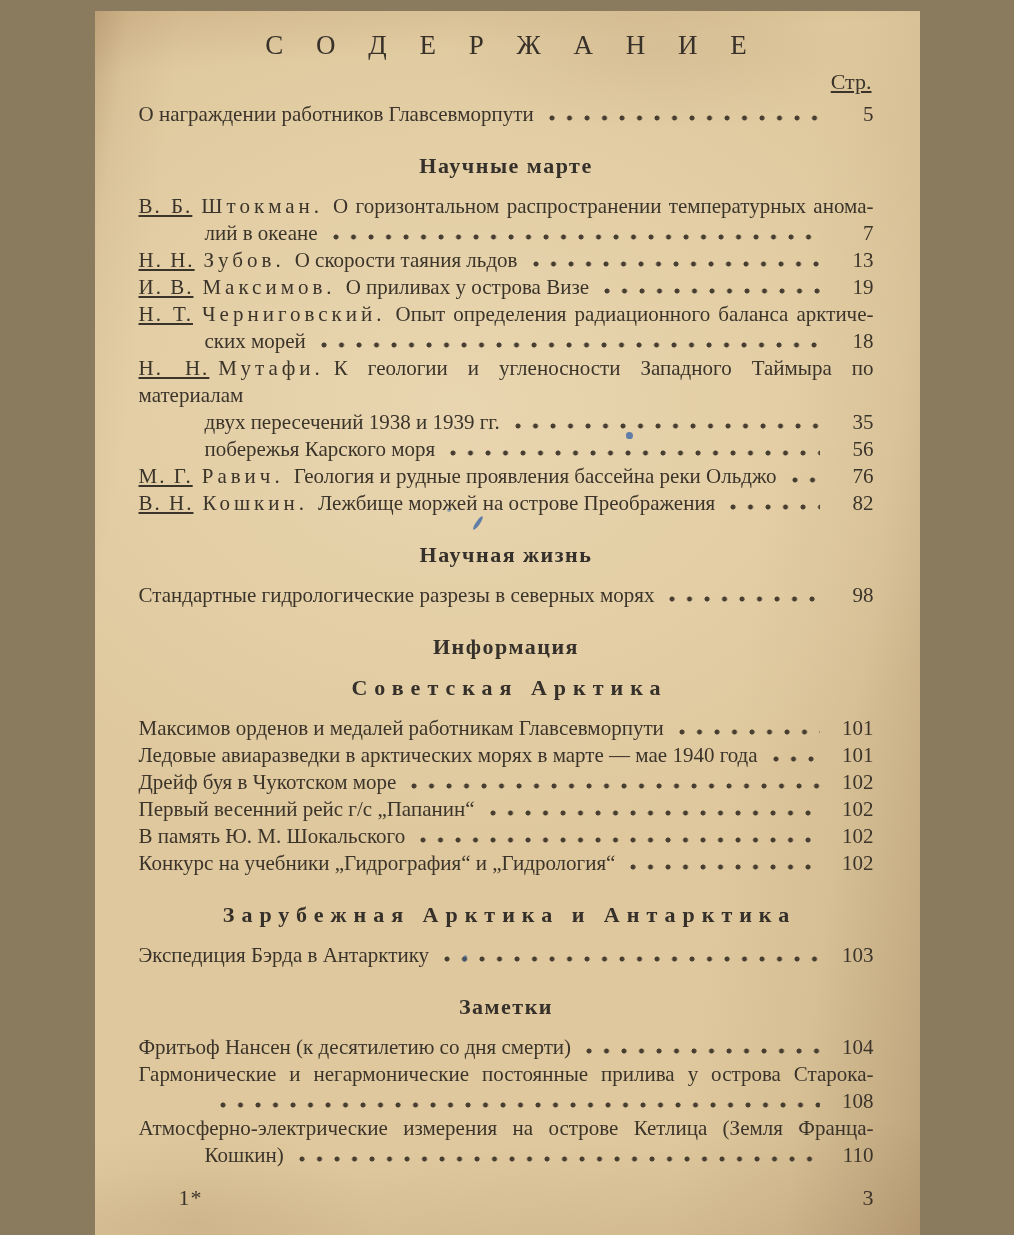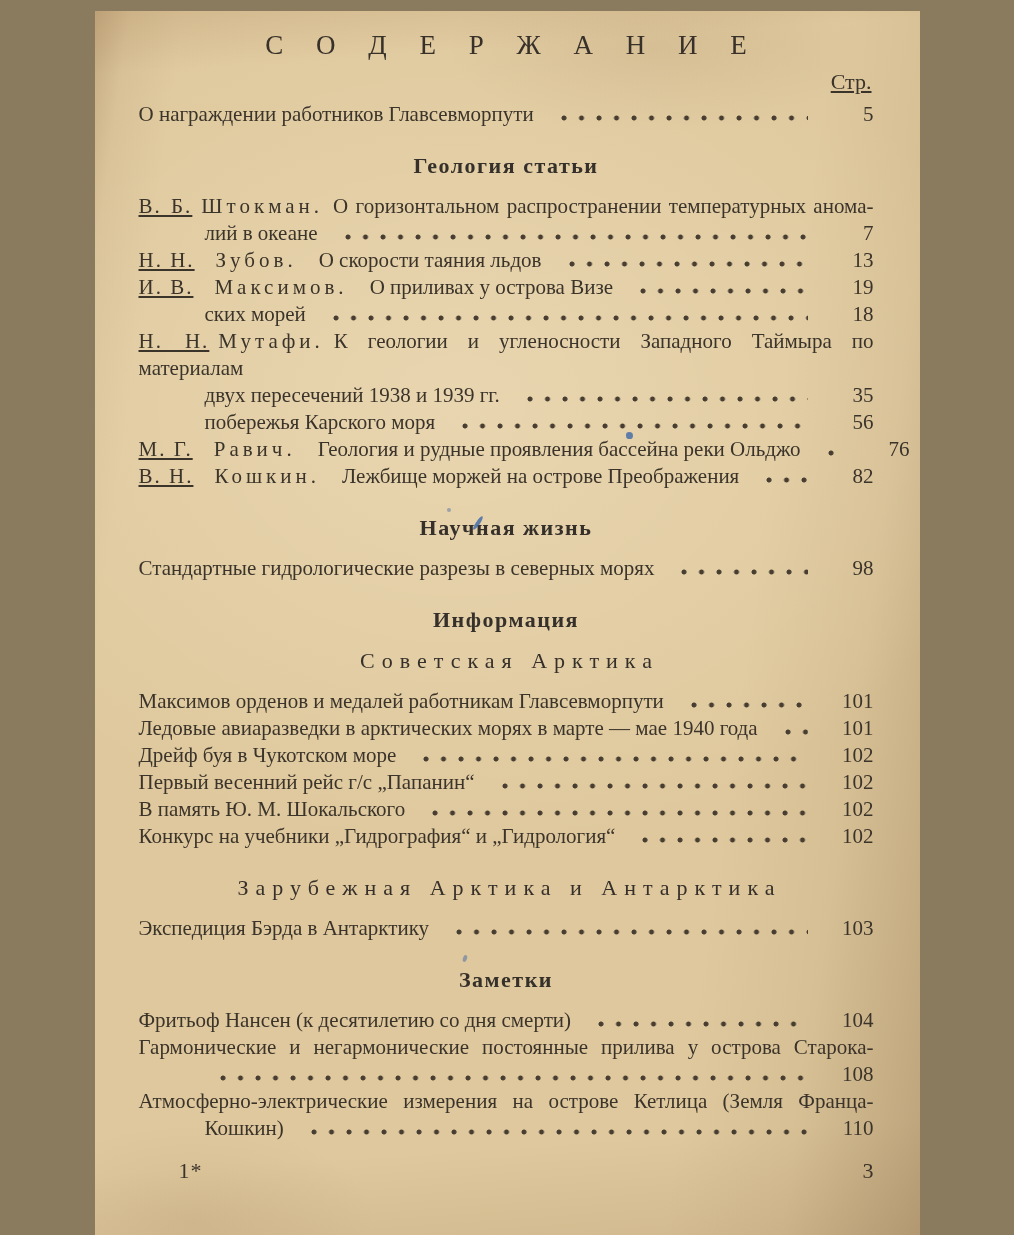--- a/index.html
+++ b/index.html
@@ -33,27 +33,28 @@
     font-size:22px; line-height:26px;
     margin:6px 2px 6px 0;
     text-decoration:underline;
   }
 
   .heading {
     text-align:center;
     font-size:22px; line-height:27px;
     margin:24px 0 14px;
     color:#36302a;
+    font-weight:bold;
   }
   .heading.bold { font-weight:bold; letter-spacing:1.5px; }
   .heading.spaced { letter-spacing:7px; text-indent:7px; }
   .heading.bold + .heading.spaced { margin-top:4px; }
 
   .entry { font-size:21px; }
-  .entry .line { display:flex; align-items:flex-start; line-height:27px;gap:12px; }
+  .entry .line { display:flex; align-items:flex-start; line-height:27px; }
   .entry .line.block { display:block; text-align:justify; text-align-last:justify; }
   .entry .line.indent { margin-left:66px; }
   .author-initials { letter-spacing:2px; margin-right:9px; white-space:nowrap;text-decoration:underline; }
   .author-surname { letter-spacing:4px; margin-right:10px; white-space:nowrap; }
   .entry-text { white-space:nowrap; }
   .line.block .entry-text { white-space:normal; }
   .leader {
     flex:1 1 auto; min-width:22px; align-self:stretch;
     margin:0 10px 0 9px;
     background-image: radial-gradient(circle at 3px 3px, #473e31 2.1px, rgba(71,62,49,0) 2.9px);
@@ -77,21 +78,21 @@
     <div class="doc-title">С О Д Е Р Ж А Н И Е</div>
     <div class="page-col-header">Стр.</div>
     <div id="toc">
         <div class="entry">
           <div class="line">
             <span class="entry-text">О награждении работников Главсевморпути</span>
             <span class="leader"></span>
             <span class="pagenum">5</span>
           </div>
         </div>
-        <div class="heading bold">Геология статьи</div>
+        <div class="heading bold">Научные марте</div>
         <div class="entry">
           <div class="line block"><span class="author-initials">В. Б.</span><span class="author-surname">Штокман.</span><span class="entry-text">О горизонтальном распространении температурных анома-</span></div>
           <div class="line indent">
             <span class="entry-text">лий в океане</span>
             <span class="leader"></span>
             <span class="pagenum">7</span>
           </div>
         </div>
         <div class="entry">
           <div class="line">
@@ -105,20 +106,21 @@
         <div class="entry">
           <div class="line">
             <span class="author-initials">И. В.</span>
             <span class="author-surname">Максимов.</span>
             <span class="entry-text">О приливах у острова Визе</span>
             <span class="leader"></span>
             <span class="pagenum">19</span>
           </div>
         </div>
         <div class="entry">
+          <div class="line block"><span class="author-initials">Н. Т.</span><span class="author-surname">Черниговский.</span><span class="entry-text">Опыт определения радиационного баланса арктиче-</span></div>
           <div class="line indent">
             <span class="entry-text">ских морей</span>
             <span class="leader"></span>
             <span class="pagenum">18</span>
           </div>
         </div>
         <div class="entry">
           <div class="line block"><span class="author-initials">Н. Н.</span><span class="author-surname">Мутафи.</span><span class="entry-text">К геологии и угленосности Западного Таймыра по материалам</span></div>
           <div class="line indent">
             <span class="entry-text">двух пересечений 1938 и 1939 гг.</span>

